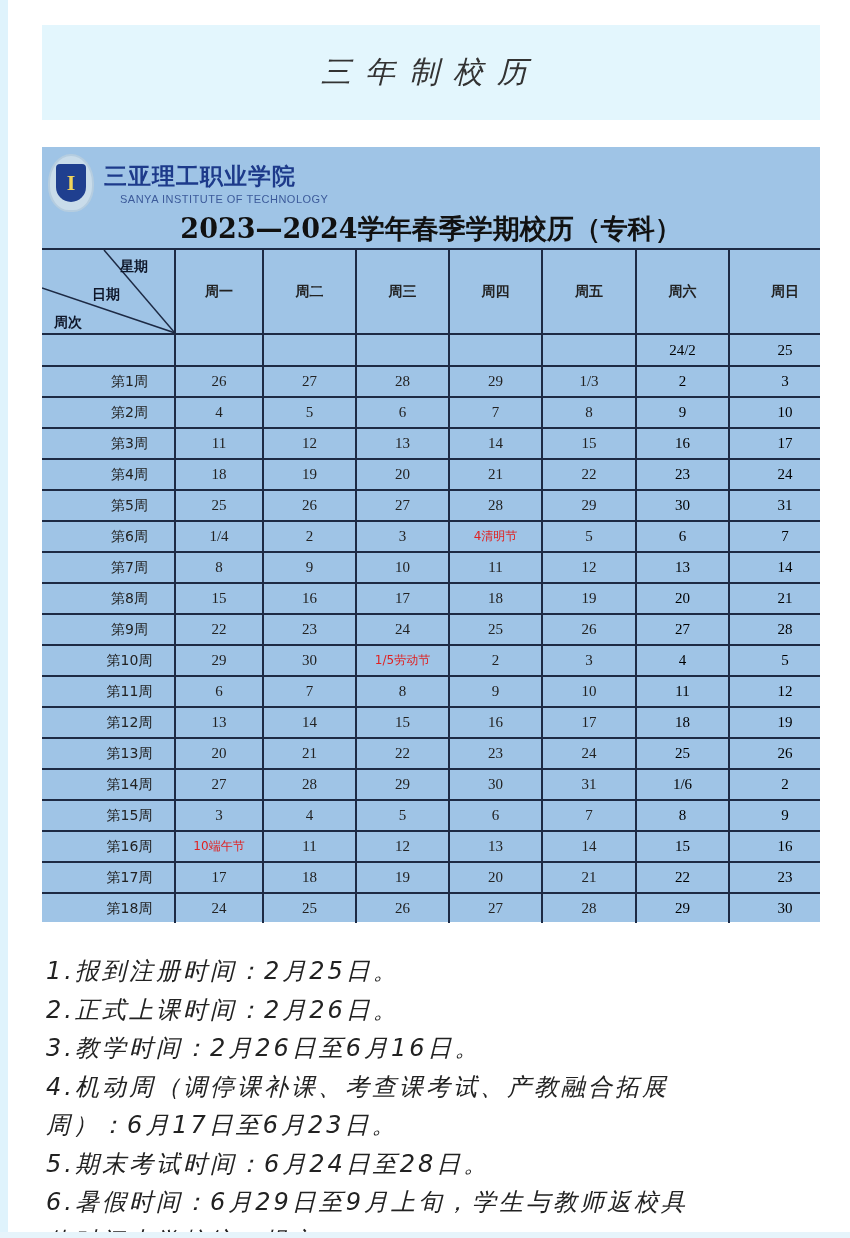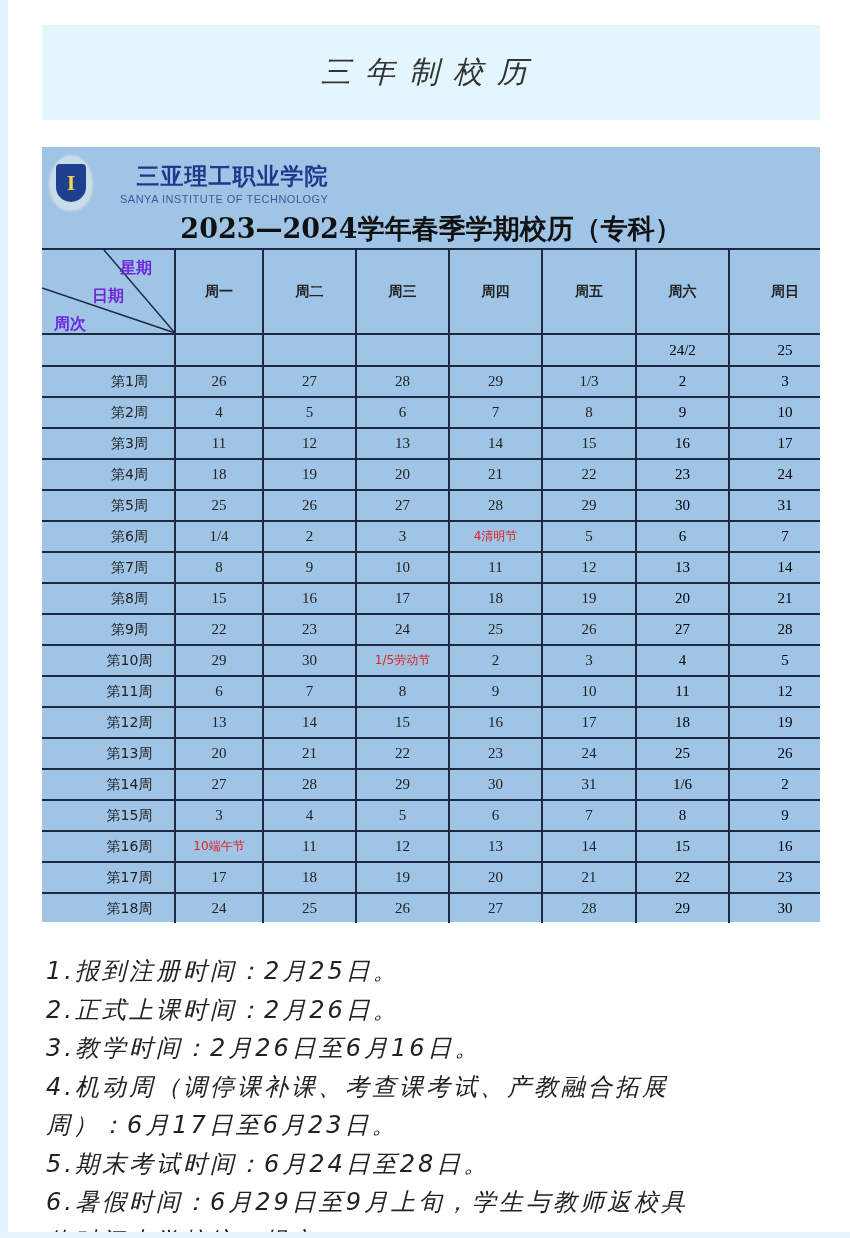--- a/index.html
+++ b/index.html
@@ -27,21 +27,21 @@
     width:46px; height:58px; border-radius:50% 50% 45% 45%;
     background:#c9dcea; border:2px solid #b5cde0; display:flex; align-items:center; justify-content:center;
     box-sizing:border-box;
   }
   .shield {
     width:30px; height:38px; background:#1f3f8f; border-radius:4px 4px 15px 15px;
     display:flex; align-items:center; justify-content:center; color:#f1d45a; font-weight:bold; font-size:22px;
     font-family:"Liberation Serif", serif;
   }
   .school-names { margin-left:10px; }
-  .school-cn { font-family:Liberation Serif, serif; font-weight:bold; font-size:23px; color:#1d3a8a; letter-spacing:1px;text-align:right; }
+  .school-cn { font-family:Liberation Serif, serif; font-weight:bold; font-size:23px; color:#1d3a8a; letter-spacing:1px; }
   .school-en { font-family:"Liberation Sans", sans-serif; font-size:11px; color:#3c5a9a; letter-spacing:0.5px; margin-top:1px;margin-left:16px; }
   .cal-title {
     position:absolute; left:0; width:778px; top:64px; text-align:center;
     font-family:"DejaVu Serif", serif; font-weight:bold; font-size:27px; color:#111;
   }
   table.cal {
     position:absolute; left:0; top:101px; width:778px; border-collapse:collapse; table-layout:fixed;
   }
   table.cal td {
     border:2px solid #1d2a44; text-align:center; vertical-align:middle;
@@ -51,21 +51,21 @@
   table.cal tr.head td { height:83px; font-family:"DejaVu Sans", sans-serif; font-weight:bold; font-size:14px; }
   table.cal tr.blank td { height:30px; }
   table.cal td.red { color:#000000; }
   table.cal td.holiday { color:#e02020; font-size:12px; font-family:"DejaVu Sans", sans-serif;margin-top:24px; }
   table.cal td.week { font-family:"DejaVu Sans", sans-serif; font-size:14px;padding-left:43px; }
   table.cal td:first-child { border-left:none; }
   table.cal td:last-child { border-right:none;padding-left:20px; }
   table.cal tr:last-child td { border-bottom:none; }
   .diag-cell { position:relative; }
   .diag-svg { position:absolute; left:0; top:0; }
-  .diag-label { position:absolute; font-family:"DejaVu Sans", sans-serif; font-weight:bold; font-size:16px; color:#6d28d9; }
+  .diag-label { position:absolute; font-family:"DejaVu Sans", sans-serif; font-weight:bold; font-size:14px; color:#0f172a; }
   .notes {
     position:absolute; left:46px; top:952px; width:780px;
     font-family:"DejaVu Sans", sans-serif; font-size:24px; color:#222; line-height:38.5px;
     letter-spacing:3px; font-style:italic; font-weight:300;
   }
   .notes div { white-space:nowrap; }
 </style>
 </head>
 <body>
 

